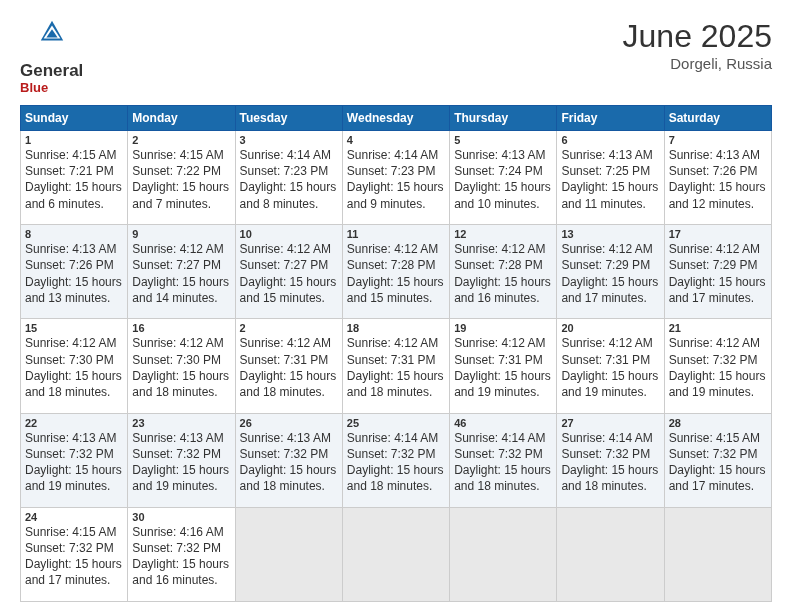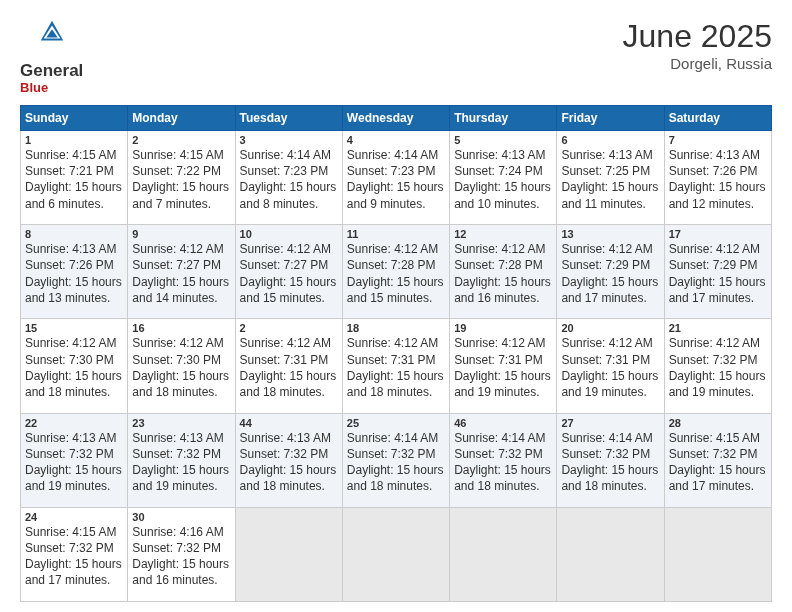--- a/index.html
+++ b/index.html
@@ -175,21 +175,21 @@
           <td><span class="day-num">20</span>
 <span class="day-info">Sunrise: 4:12 AM<br>Sunset: 7:31 PM<br>Daylight: 15 hours and&nbsp;19 minutes.</span></td>
           <td><span class="day-num">21</span>
 <span class="day-info">Sunrise: 4:12 AM<br>Sunset: 7:32 PM<br>Daylight: 15 hours and&nbsp;19 minutes.</span></td>
         </tr>
         <tr>
           <td><span class="day-num">22</span>
 <span class="day-info">Sunrise: 4:13 AM<br>Sunset: 7:32 PM<br>Daylight: 15 hours and&nbsp;19 minutes.</span></td>
           <td><span class="day-num">23</span>
 <span class="day-info">Sunrise: 4:13 AM<br>Sunset: 7:32 PM<br>Daylight: 15 hours and&nbsp;19 minutes.</span></td>
-          <td><span class="day-num">44</span>
+          <td><span class="day-num">26</span>
 <span class="day-info">Sunrise: 4:13 AM<br>Sunset: 7:32 PM<br>Daylight: 15 hours and&nbsp;18 minutes.</span></td>
           <td><span class="day-num">25</span>
 <span class="day-info">Sunrise: 4:14 AM<br>Sunset: 7:32 PM<br>Daylight: 15 hours and&nbsp;18 minutes.</span></td>
           <td><span class="day-num">46</span>
 <span class="day-info">Sunrise: 4:14 AM<br>Sunset: 7:32 PM<br>Daylight: 15 hours and&nbsp;18 minutes.</span></td>
           <td><span class="day-num">27</span>
 <span class="day-info">Sunrise: 4:14 AM<br>Sunset: 7:32 PM<br>Daylight: 15 hours and&nbsp;18 minutes.</span></td>
           <td><span class="day-num">28</span>
 <span class="day-info">Sunrise: 4:15 AM<br>Sunset: 7:32 PM<br>Daylight: 15 hours and&nbsp;17 minutes.</span></td>
         </tr>

